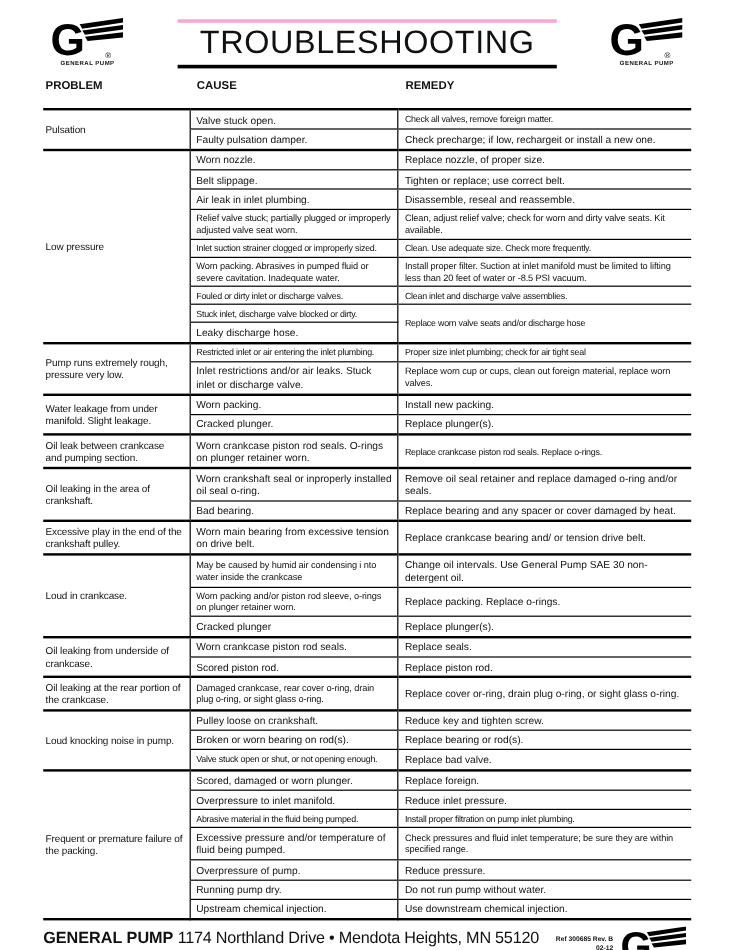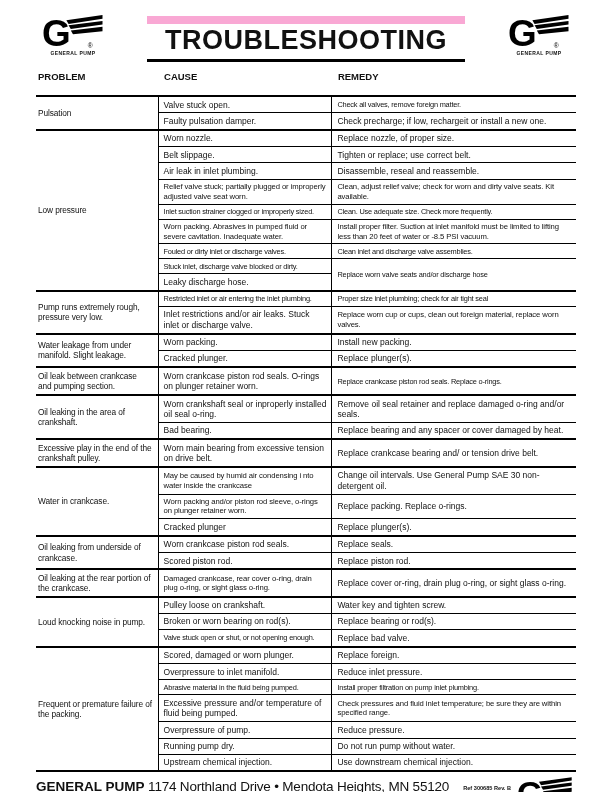--- a/index.html
+++ b/index.html
@@ -10,22 +10,22 @@
     padding: 13px 36px 14px 36px; position: relative; overflow: hidden;
   }
 
   
   .masthead { display: flex; align-items: flex-start; justify-content: space-between; margin-bottom: 9px; }
   .gp-logo { width: 74px; flex: 0 0 auto; text-align: center; }
   .gp-logo svg { width: 62px; height: 34px; display: block; margin: 2px auto 0; }
   .gp-logo-caption { font-size: 5px; font-weight: bold; letter-spacing: 0.4px; margin-top: 1px; }
   .title-wrap { flex: 1; display: flex; justify-content: center; padding-top: 3px; }
   .doc-title {
-    font-size: 27px; font-weight: bold; letter-spacing: 0.5px;
-    border-top: 8px solid #f9a8d4; border-bottom: 3px solid #000;
+    font-size: 27px; font-weight: normal; letter-spacing: 0.5px;
+    border-top: 3px solid #f9a8d4; border-bottom: 3px solid #000;
     padding: 1px 18px 3px 18px; white-space: nowrap;
   }
 
   
   table.tbl { width: 100%; border-collapse: collapse; table-layout: fixed; border-bottom: 2px solid #000; }
   .tbl th {
     text-align: left; font-size: 9.5px; font-weight: bold;
     padding: 0 5px 13px 2px; border-bottom: 2px solid #000;
   }
   .tbl th.h-cause, .tbl th.h-remedy { padding-left: 6px; }
@@ -176,21 +176,21 @@
         <tr>
           <td class="col-cause">Bad bearing.</td>
           <td class="col-remedy">Replace bearing and any spacer or cover damaged by heat.</td>
         </tr>
         <tr class="group-start">
           <td class="col-problem" rowspan="1">Excessive play in the end of the crankshaft pulley.</td>
           <td class="col-cause">Worn main bearing from excessive tension on drive belt.</td>
           <td class="col-remedy">Replace crankcase bearing and/ or tension drive belt.</td>
         </tr>
         <tr class="group-start">
-          <td class="col-problem" rowspan="3">Water in crankcase.</td>
+          <td class="col-problem" rowspan="3">Loud in crankcase.</td>
           <td class="col-cause tight">May be caused by humid air condensing i nto water inside the crankcase</td>
           <td class="col-remedy">Change oil intervals. Use General Pump SAE 30 non-detergent oil.</td>
         </tr>
         <tr>
           <td class="col-cause tight">Worn packing and/or piston rod sleeve, o-rings on plunger retainer worn.</td>
           <td class="col-remedy">Replace packing. Replace o-rings.</td>
         </tr>
         <tr>
           <td class="col-cause">Cracked plunger</td>
           <td class="col-remedy">Replace plunger(s).</td>
@@ -205,21 +205,21 @@
           <td class="col-remedy">Replace piston rod.</td>
         </tr>
         <tr class="group-start">
           <td class="col-problem" rowspan="1">Oil leaking at the rear portion of the crankcase.</td>
           <td class="col-cause tight">Damaged crankcase, rear cover o-ring, drain plug o-ring, or sight glass o-ring.</td>
           <td class="col-remedy">Replace cover or-ring, drain plug o-ring, or sight glass o-ring.</td>
         </tr>
         <tr class="group-start">
           <td class="col-problem" rowspan="3">Loud knocking noise in pump.</td>
           <td class="col-cause">Pulley loose on crankshaft.</td>
-          <td class="col-remedy">Water key and tighten screw.</td>
+          <td class="col-remedy">Reduce key and tighten screw.</td>
         </tr>
         <tr>
           <td class="col-cause">Broken or worn bearing on rod(s).</td>
           <td class="col-remedy">Replace bearing or rod(s).</td>
         </tr>
         <tr>
           <td class="col-cause fit">Valve stuck open or shut, or not opening enough.</td>
           <td class="col-remedy">Replace bad valve.</td>
         </tr>
         <tr class="group-start">

